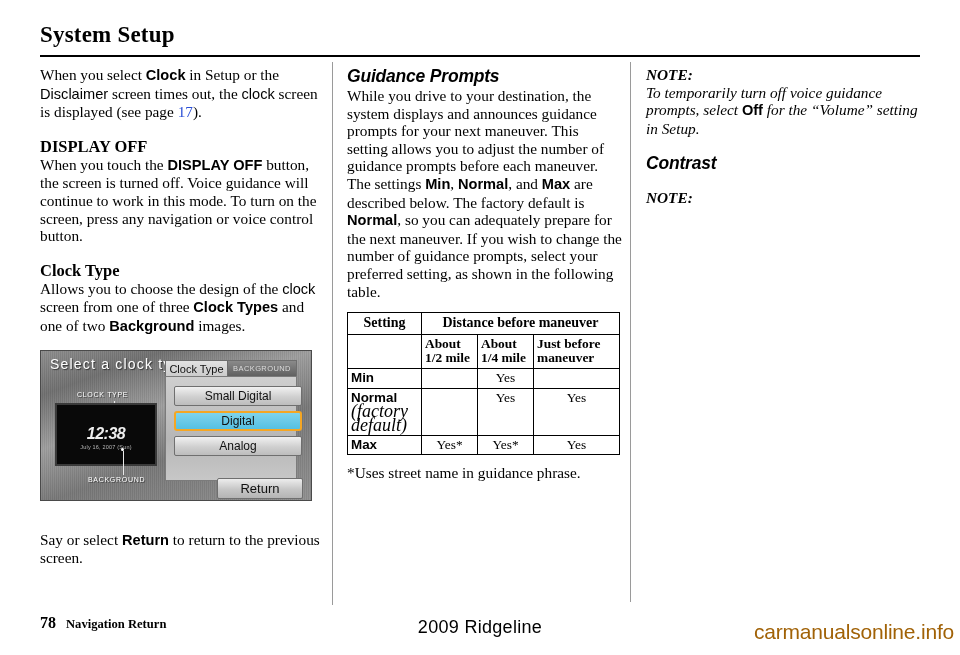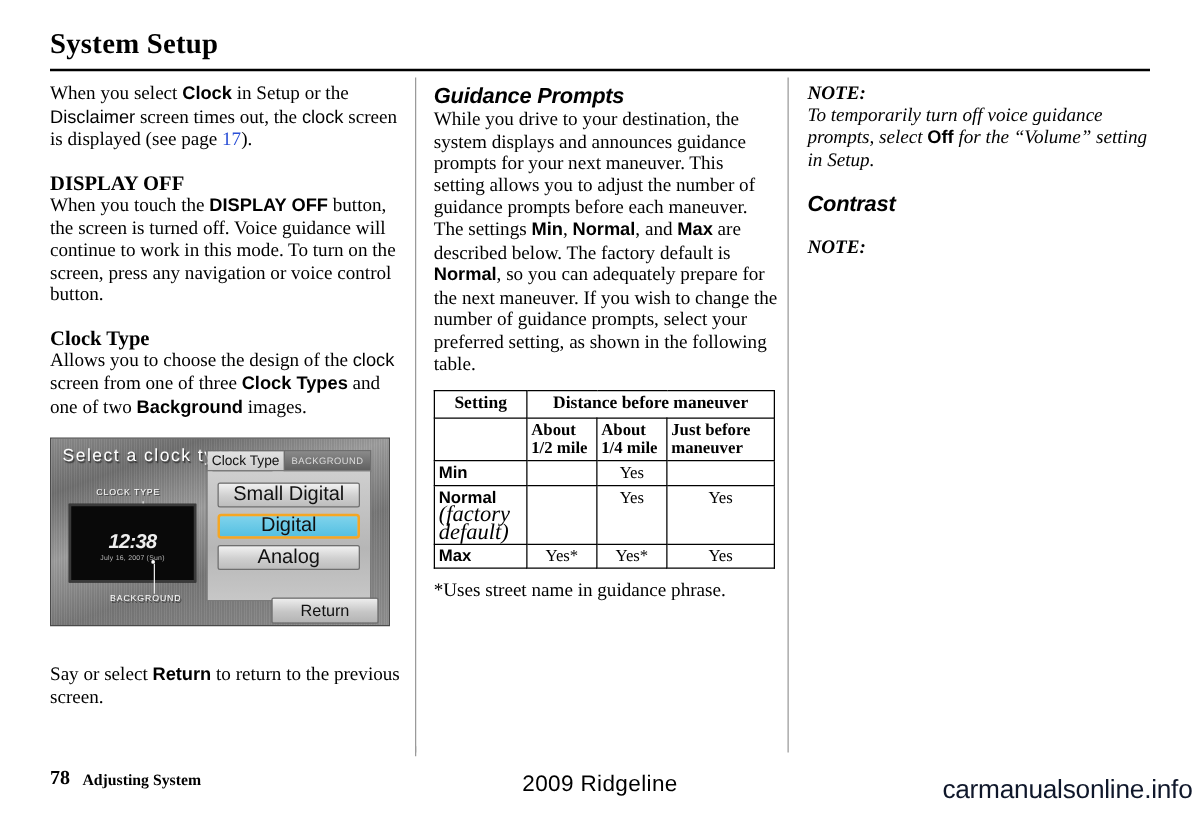--- a/index.html
+++ b/index.html
@@ -239,25 +239,25 @@
   }
   .ns-tab-underline {
     position: absolute;
     left: 129px; top: 26px;
     width: 48px; height: 2px;
     background: #2b2b2b;
   }
   .ns-btn {
     position: absolute;
     left: 133px;
-    width: 114px;
+    width: 128px;
     height: 20px;
     box-sizing: border-box;
     display: flex; align-items: center; justify-content: center;
-    font-size: 16px;
+    font-size: 12px;
     color: #111;
     background: linear-gradient(180deg,#f1f1f1,#cfcfcf 55%,#bdbdbd);
     border: 1px solid #6f6f6f;
     border-radius: 2px;
   }
   .ns-btn.b1 { top: 35px; }
   .ns-btn.b2 {
     top: 60px;
     background: linear-gradient(180deg,#7fd3ec,#55c0e2);
     border: 2px solid #f5a623;
@@ -362,21 +362,21 @@
     position: absolute;
     left: 332px; top: 597px;
     width: 0; height: 8px;
     border-left: 1px solid #9a9a9a;
   }
   .watermark {
     position: absolute;
     right: 6px; top: 620px;
     font-family: "Liberation Sans", sans-serif;
     font-size: 21px;
-    color: #0f172a;
+    color: #a16207;
     letter-spacing: -0.2px;
   }
 </style>
 </head>
 <body>
 
 <div class="page">
 
   <div class="page-title">System Setup</div>
   <div class="header-rule"></div>
@@ -478,17 +478,17 @@
     <p class="note-label">NOTE:</p>
     <p class="ital"><span>To temporarily turn off voice guidance prompts, select </span><span class="b-sans">Off</span><span> for the “Volume” setting in Setup.</span></p>
 
     <h2 class="sans-head">Contrast</h2>
 
     <p class="note-label" style="margin-top:16px">NOTE:</p>
   </div>
 
   <div class="footer-tick"></div>
   <div class="footer-pagenum">78</div>
-  <div class="footer-section">Adjusting System</div>
+  <div class="footer-section">Navigation Return</div>
   <div class="footer-model">2009  Ridgeline</div>
   <div class="watermark">carmanualsonline.info</div>
 
 </div>
 
 </body></html>

